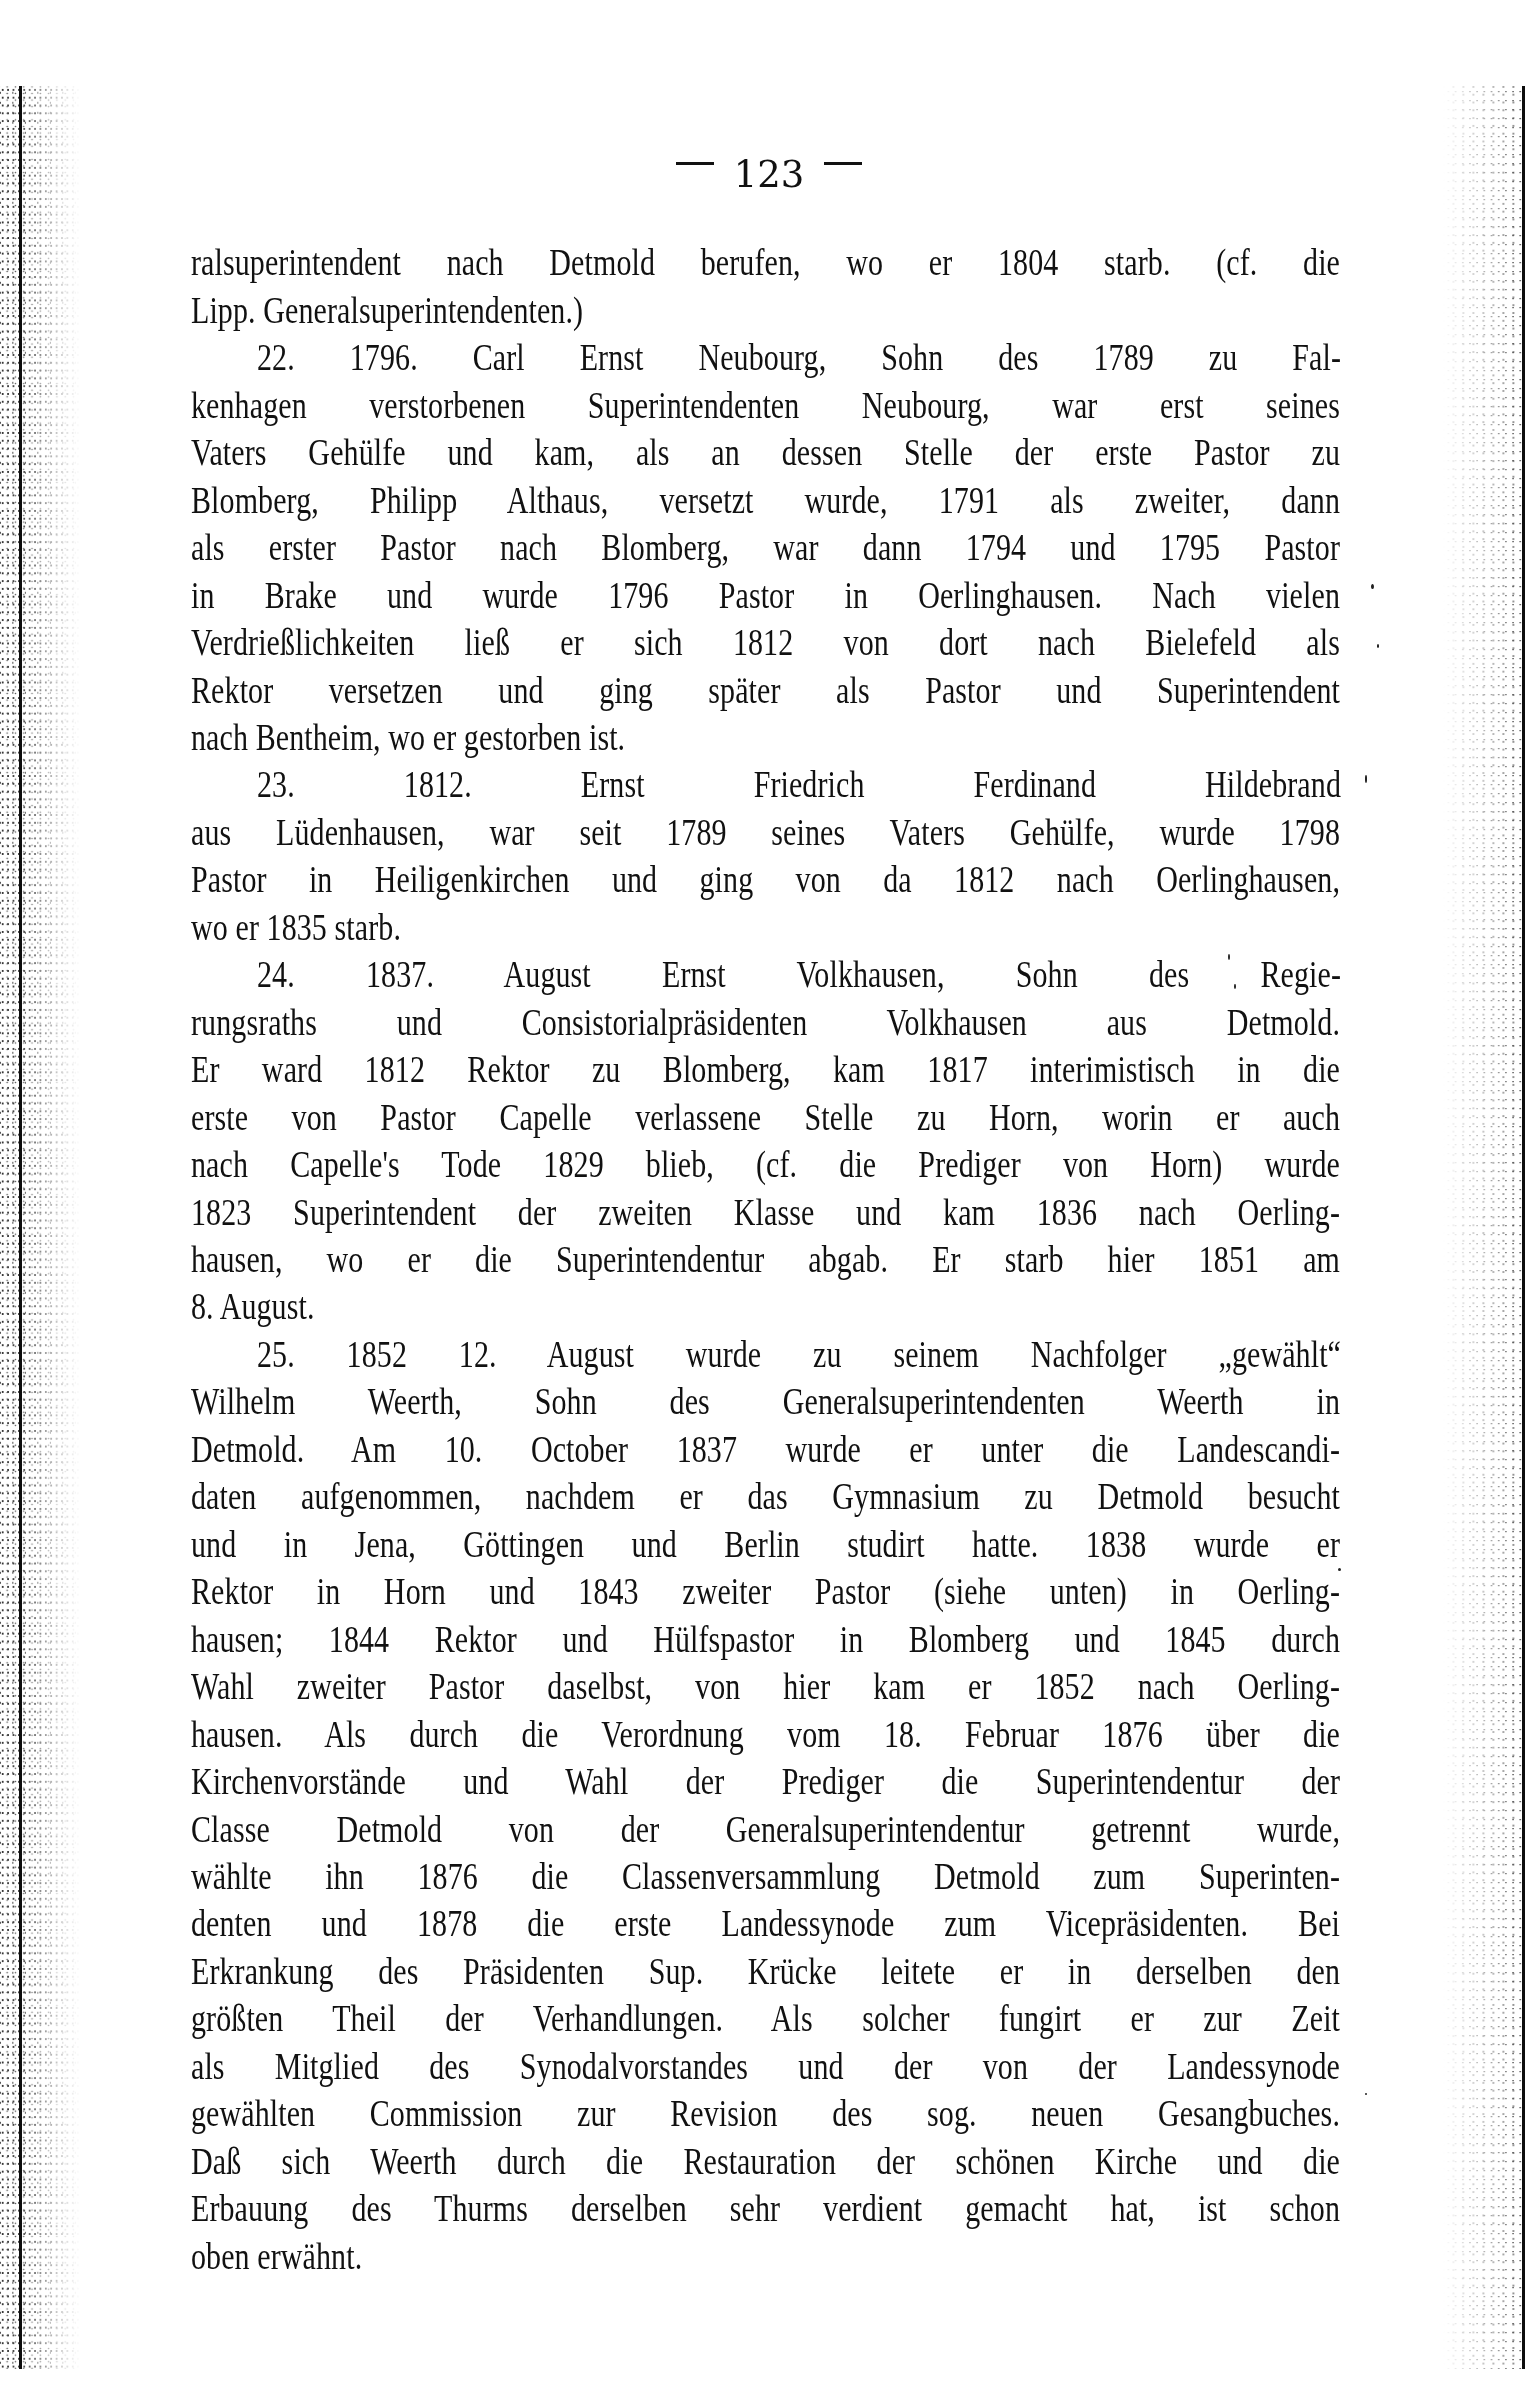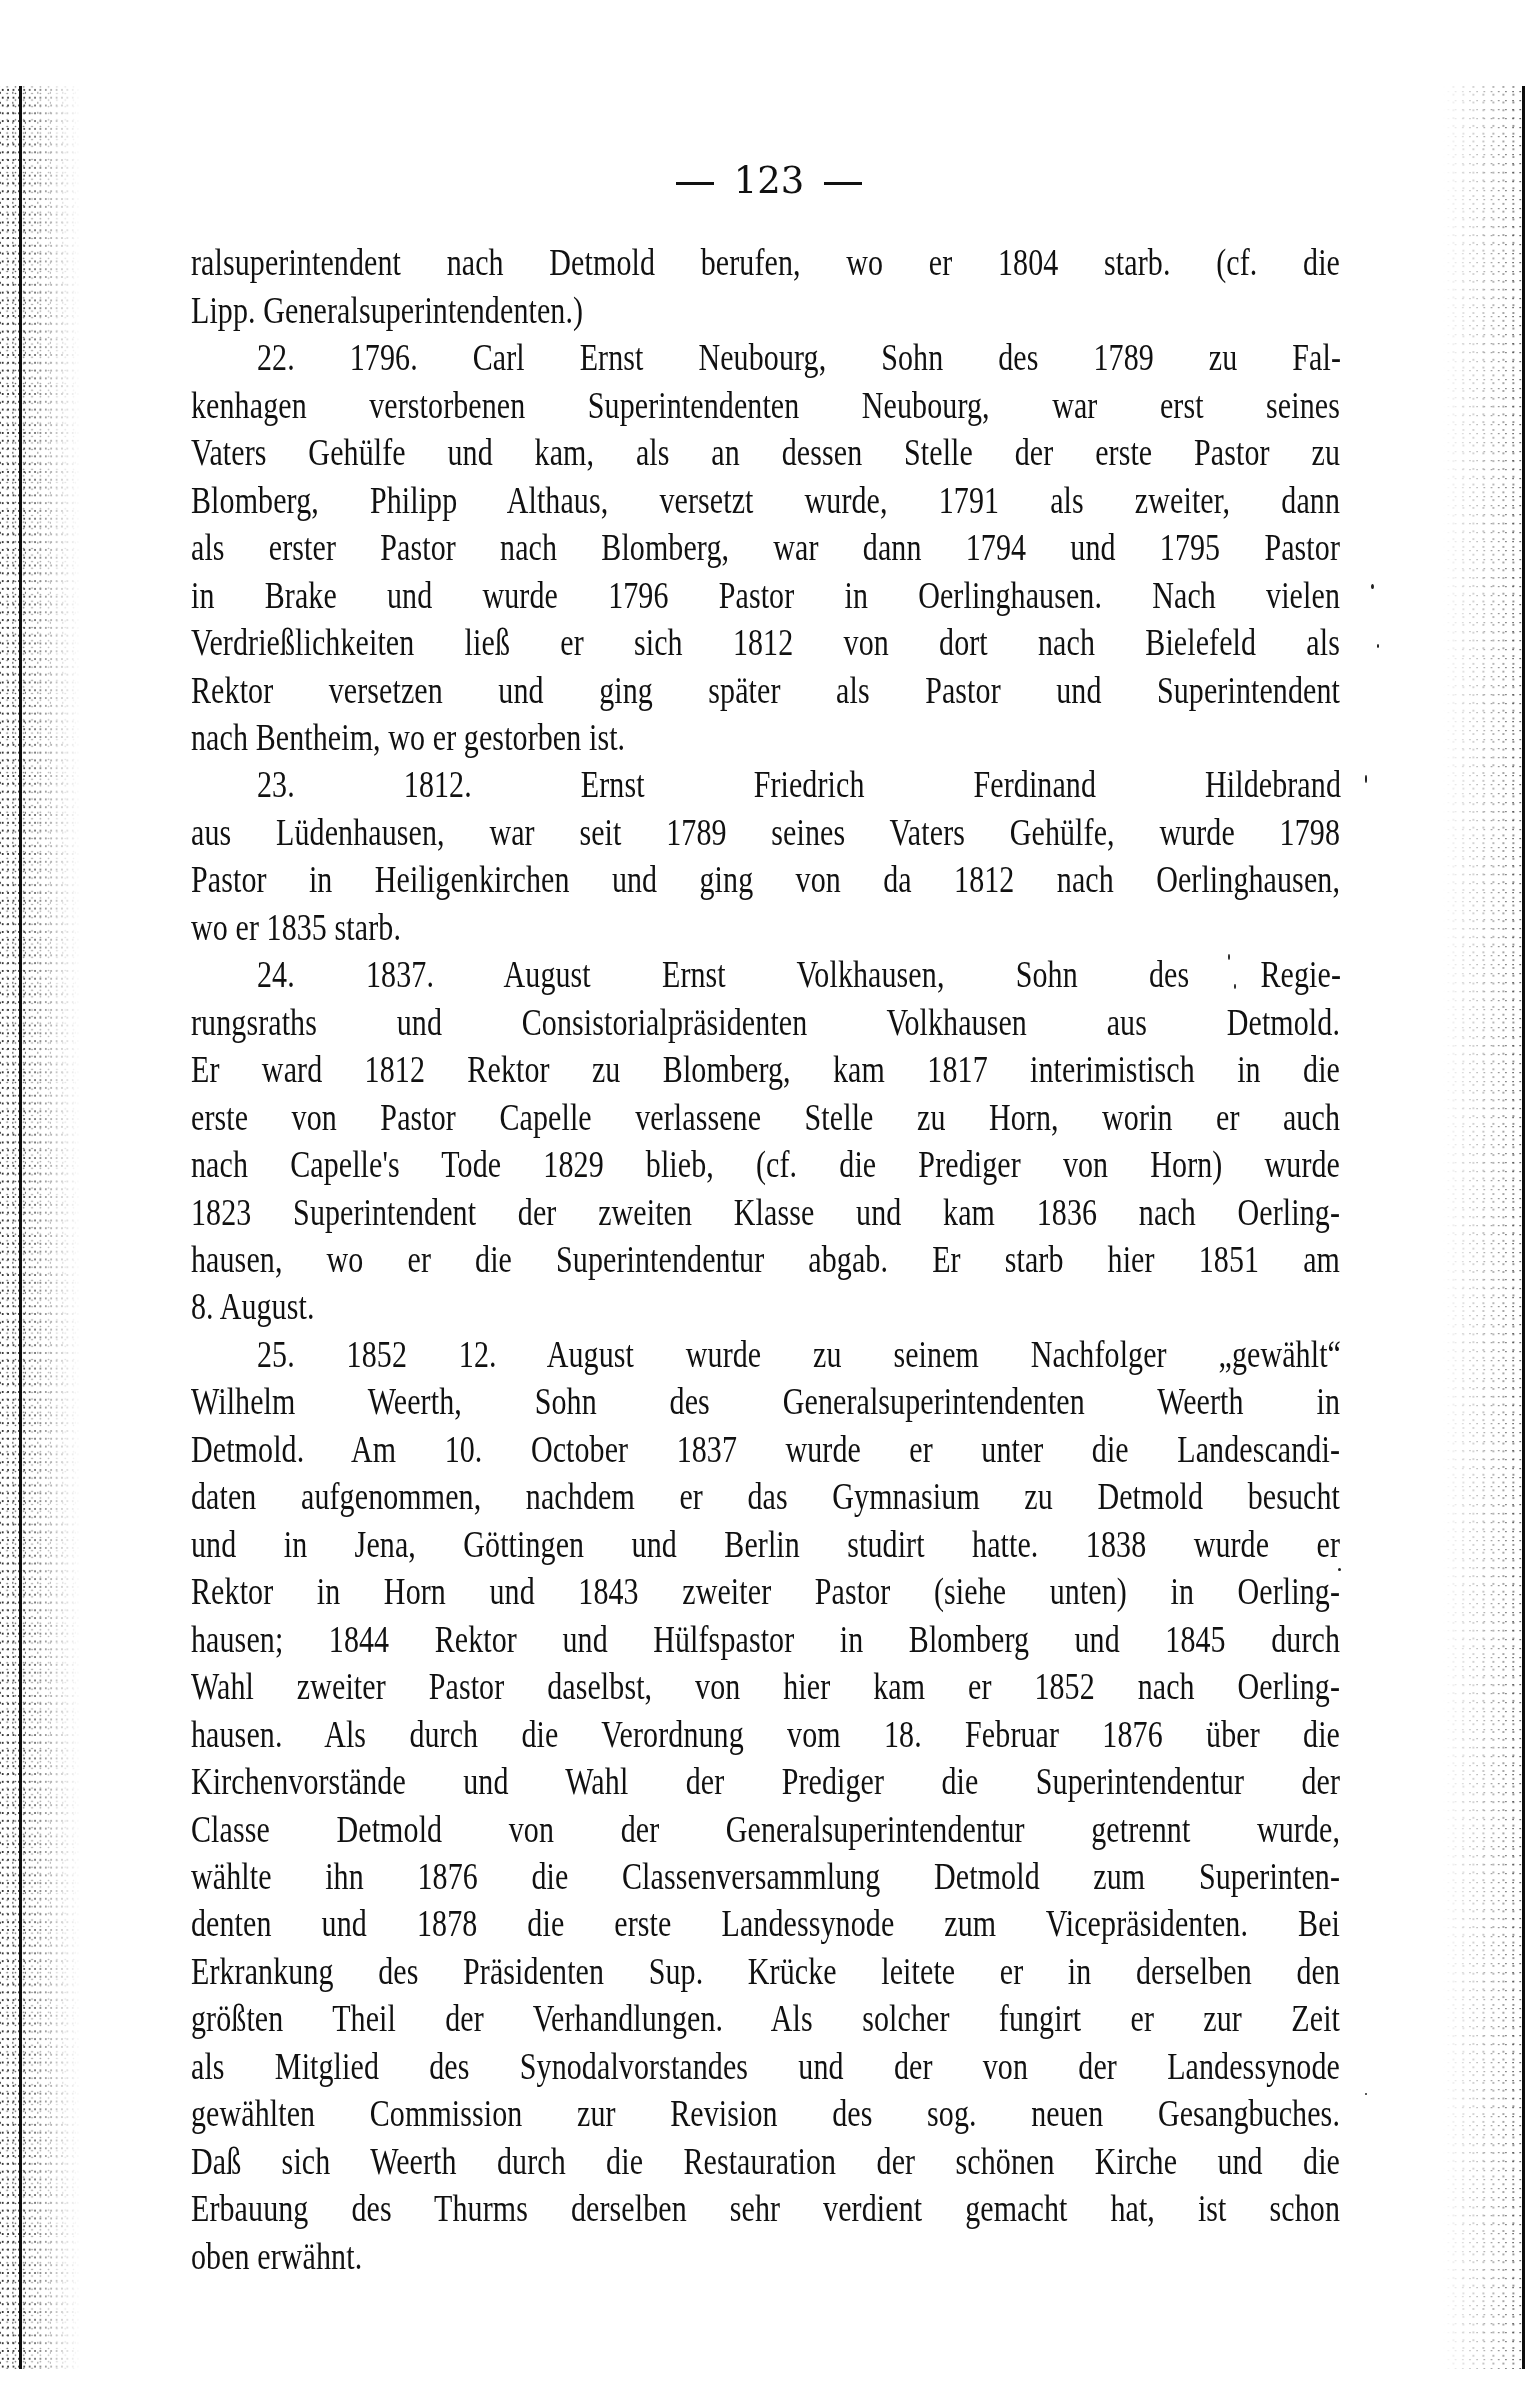--- a/index.html
+++ b/index.html
@@ -31,21 +31,21 @@
             mask-image: linear-gradient(to left, rgba(0,0,0,0.85) 0%, rgba(0,0,0,0.5) 35%, rgba(0,0,0,0) 100%);
   }
   .border-left {
     position: absolute; left: 19px; top: 86px; width: 3px; height: 2283px; background: #0d0d0d;
   }
   .border-right {
     position: absolute; left: 1522px; top: 86px; width: 3px; height: 2283px; background: #0d0d0d;
   }
   .header {
     position: absolute; left: 644px; top: 156px; width: 250px; height: 48px;
-    display: flex; align-items: center; justify-content: center; gap: 20px;
+    display: flex; align-items: flex-start; justify-content: center; gap: 20px;
     font-family: "DejaVu Serif", serif; font-size: 37px; line-height: 1; color: #111;
   }
   .header .dash { display: inline-block; width: 38px; height: 3px; background: #111; margin-top: 6px; }
   .text-block {
     position: absolute; left: 191px; top: 0; width: 1149px;
     font-family: "Liberation Serif", serif; color: #111;
   }
   .line {
     position: absolute; left: 0; width: 1149px; height: 48px;
     font-size: 30px; line-height: 48px;

